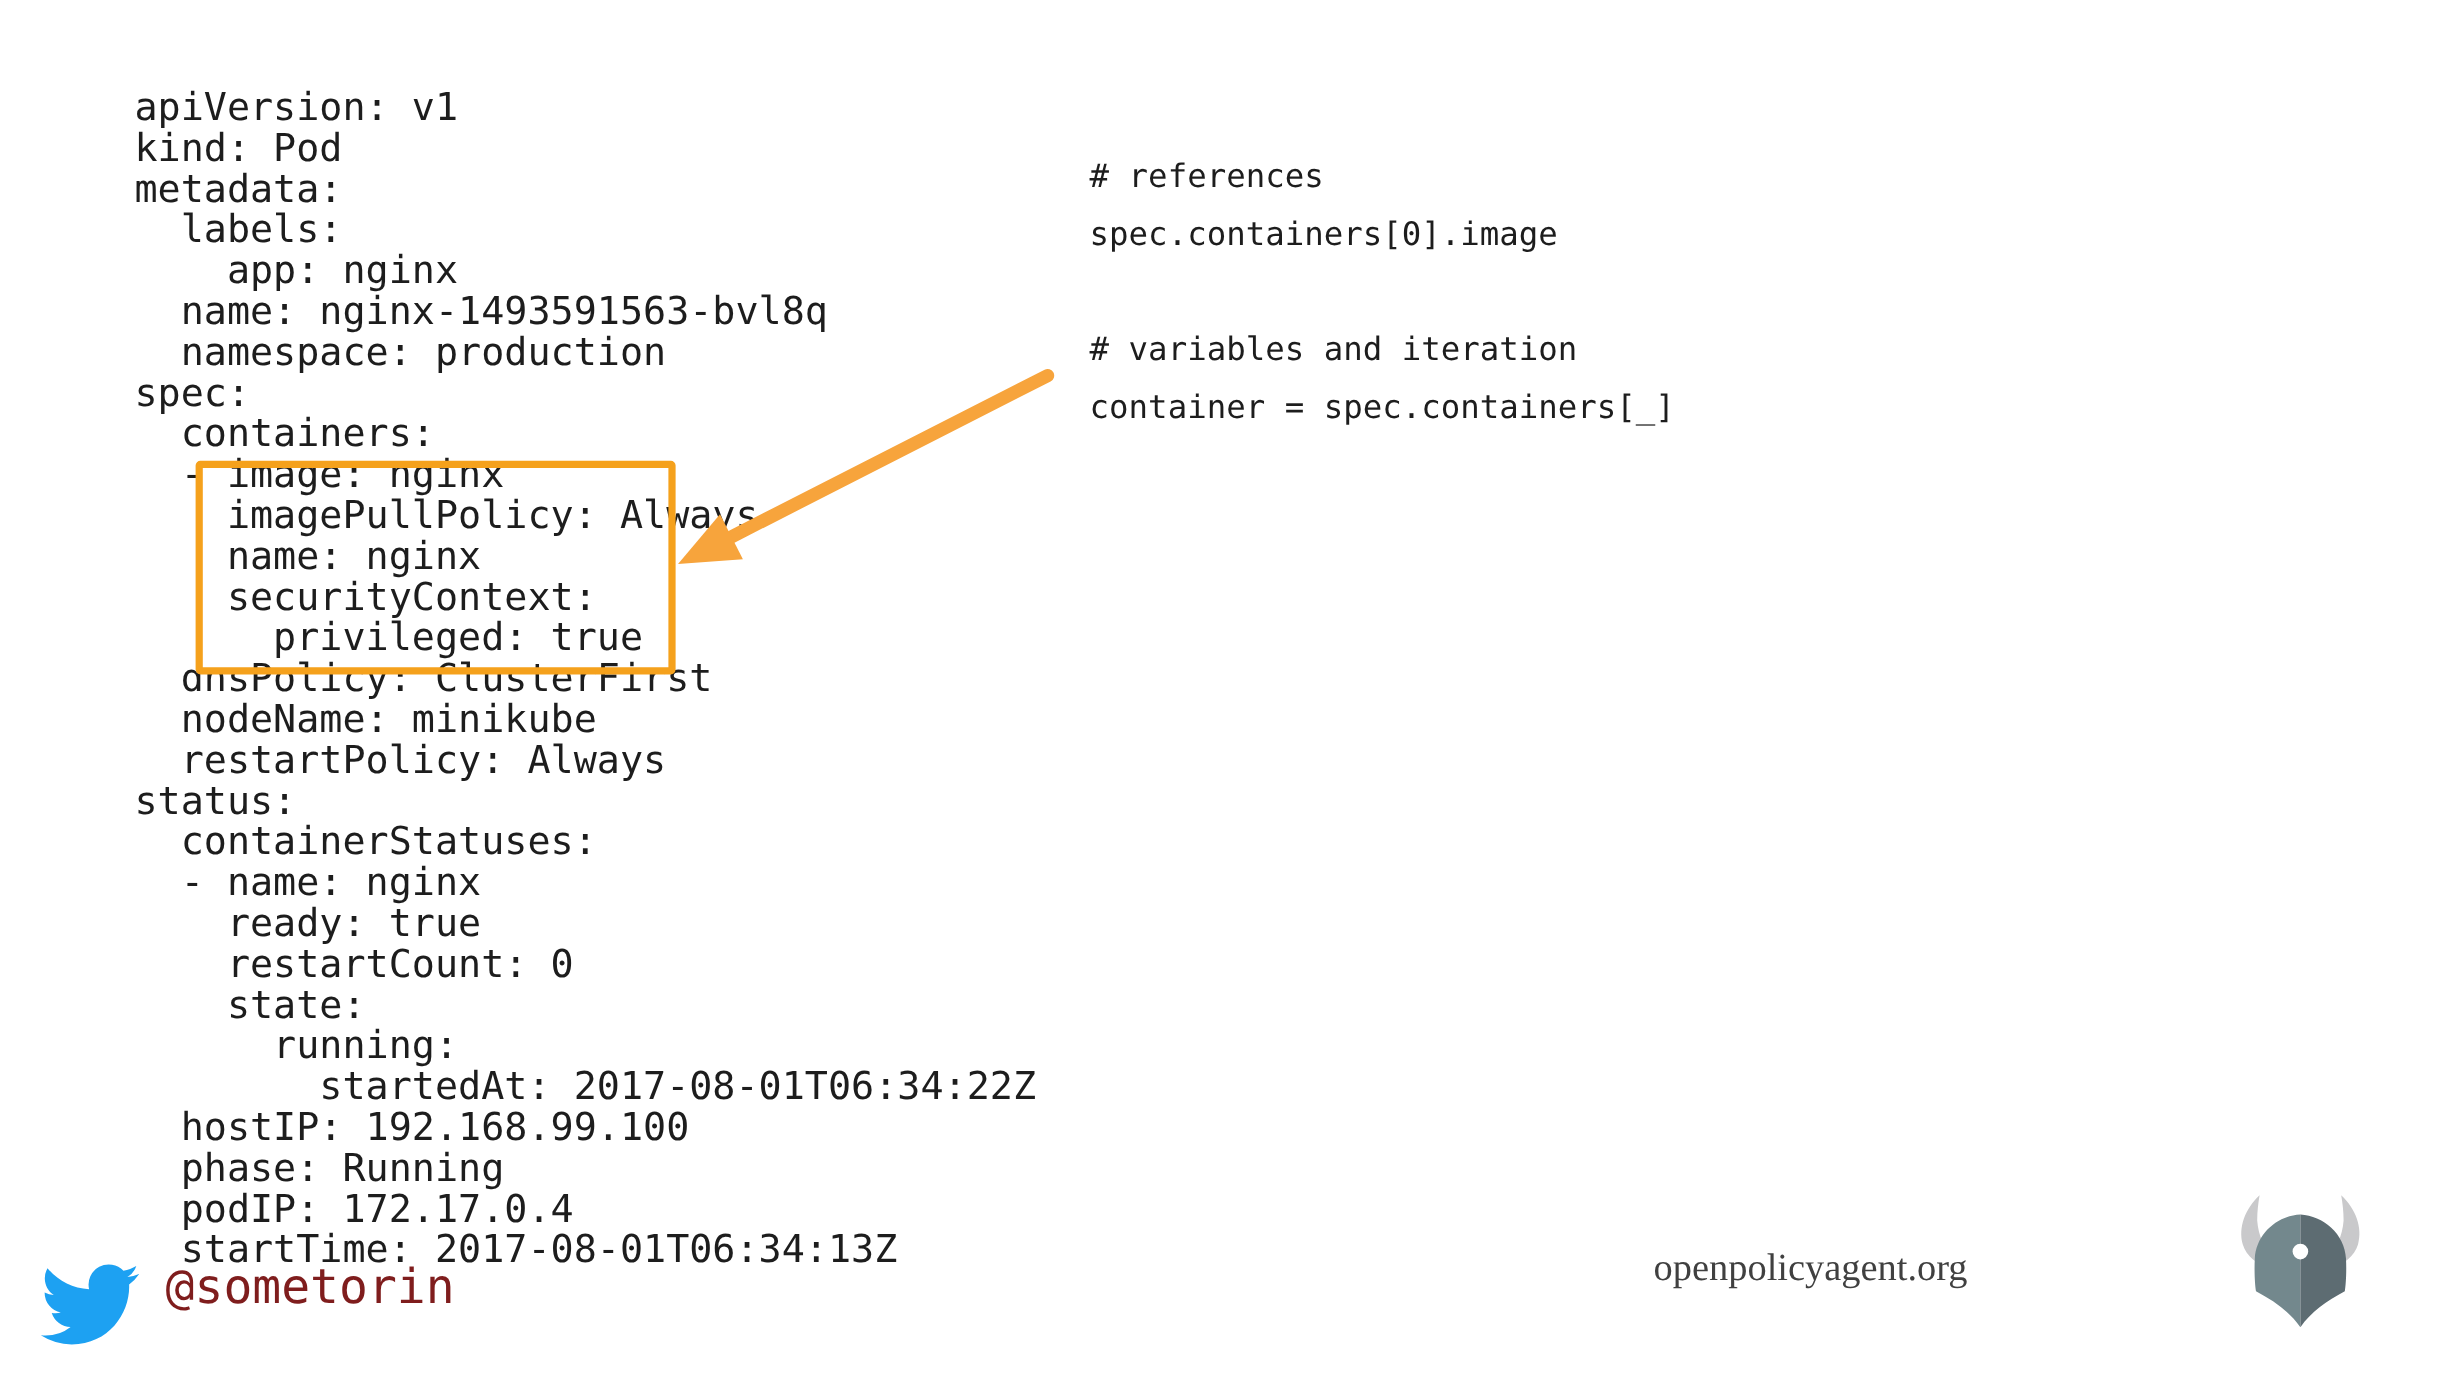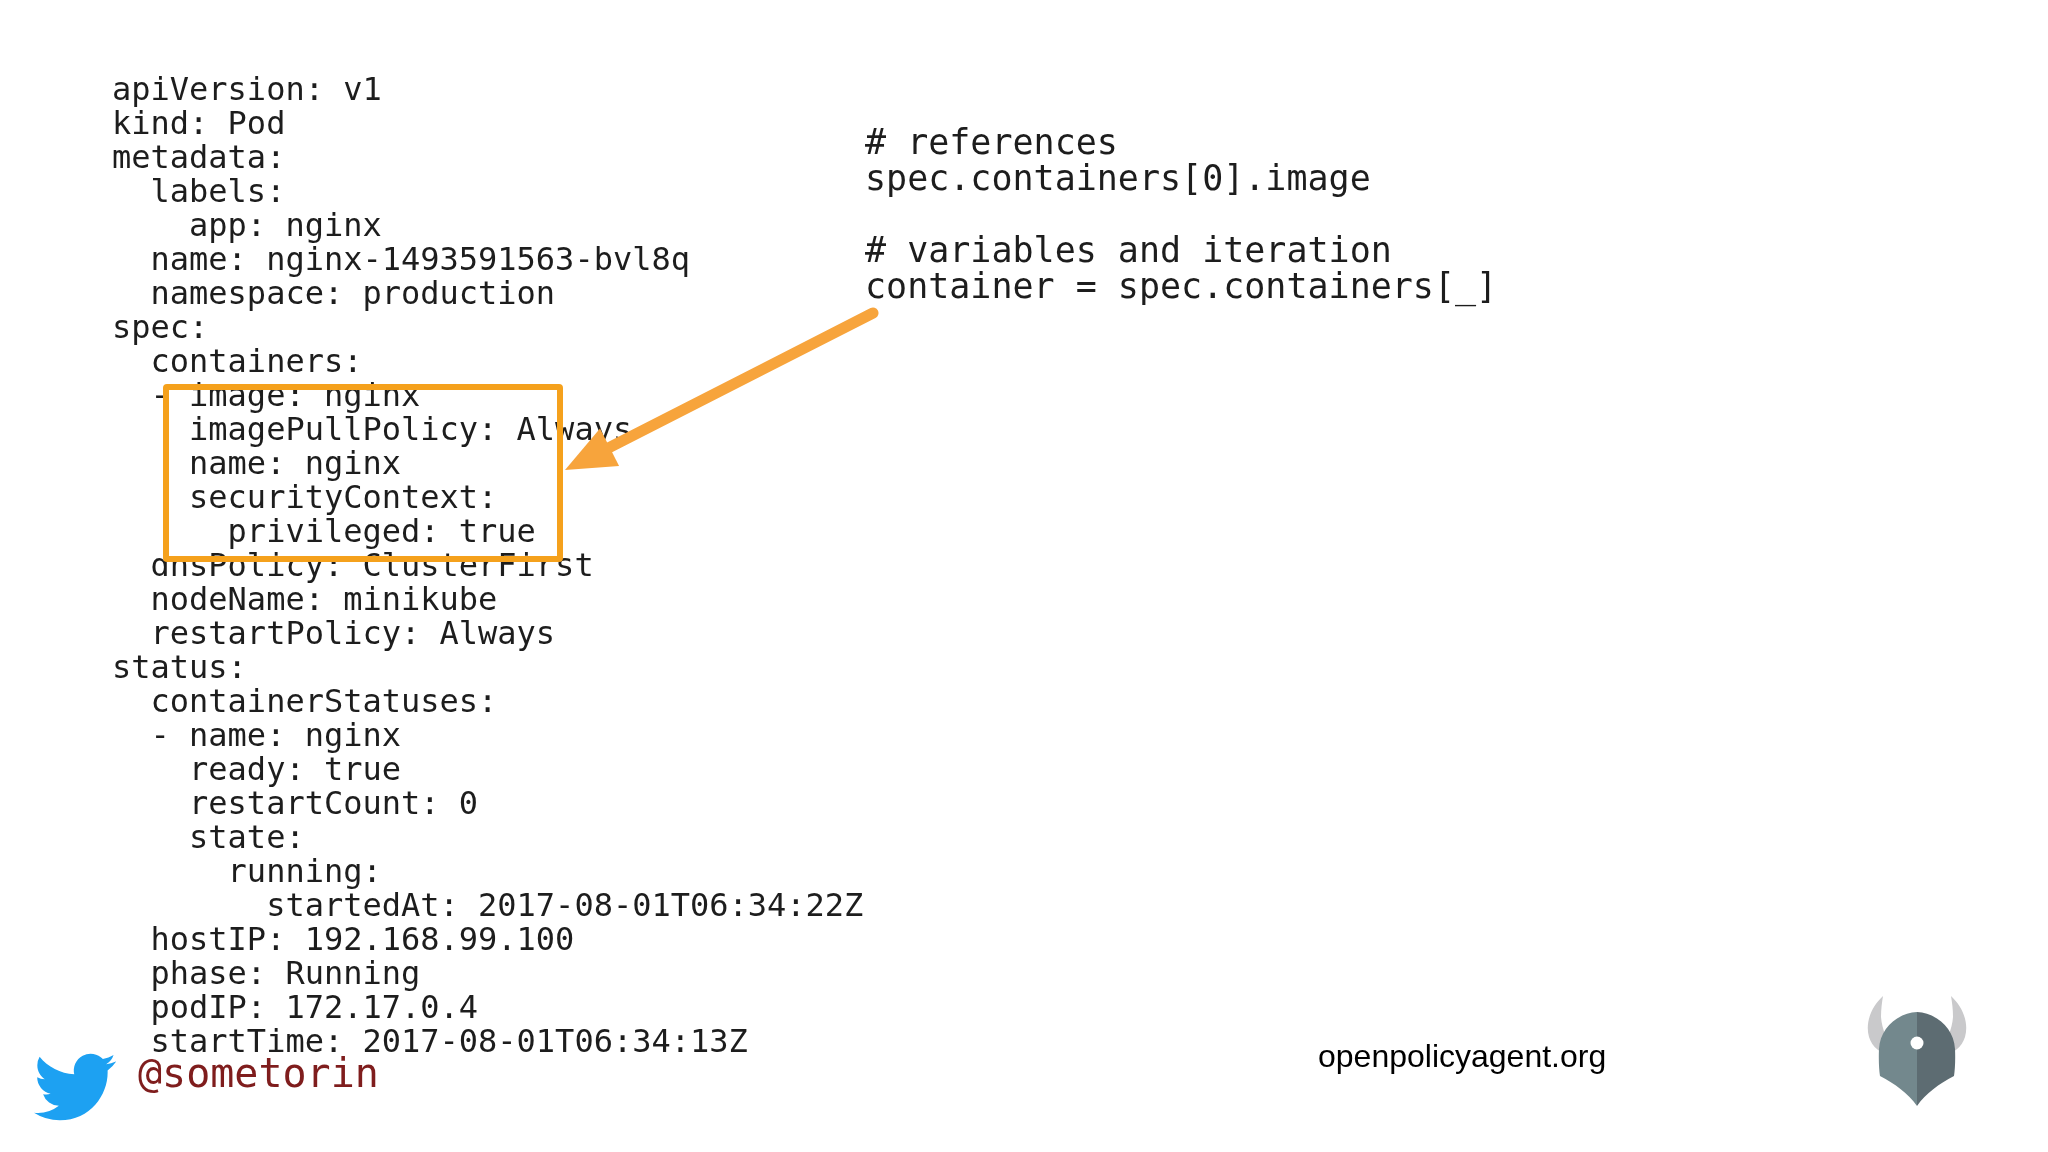--- a/index.html
+++ b/index.html
@@ -22,24 +22,24 @@
     color: #1d1d1d;
     font-family: "DejaVu Sans Mono", "Liberation Mono", monospace;
   }
   .yaml-code {
     left: 112px;
     top: 72px;
     font-size: 32px;
     line-height: 34px;
   }
   .rego-code {
-    left: 865px;
+    left: 908px;
     top: 124px;
-    font-size: 35px;
-    line-height: 36px;
+    font-size: 27px;
+    line-height: 48px;
   }
   .highlight-box {
     position: absolute;
     left: 163px;
     top: 384px;
     width: 400px;
     height: 178px;
     box-sizing: border-box;
     border: 6px solid #F5A11C;
     border-radius: 4px;
@@ -64,26 +64,26 @@
     position: absolute;
     left: 138px;
     top: 1050px;
     font-size: 40px;
     line-height: 46px;
     color: #7f1d1d;
     font-family: "DejaVu Sans Mono", "Liberation Mono", monospace;
   }
   .website-url {
     position: absolute;
-    left: 1318px;
+    left: 1378px;
     top: 1036px;
     font-size: 32px;
     line-height: 40px;
-    color: #000000;
-    font-family: Liberation Sans, sans-serif;
+    color: #404040;
+    font-family: Liberation Serif, serif;
   }
   .opa-logo {
     position: absolute;
     left: 1860px;
     top: 990px;
     width: 112px;
     height: 126px;
   }
 </style>
 </head>

